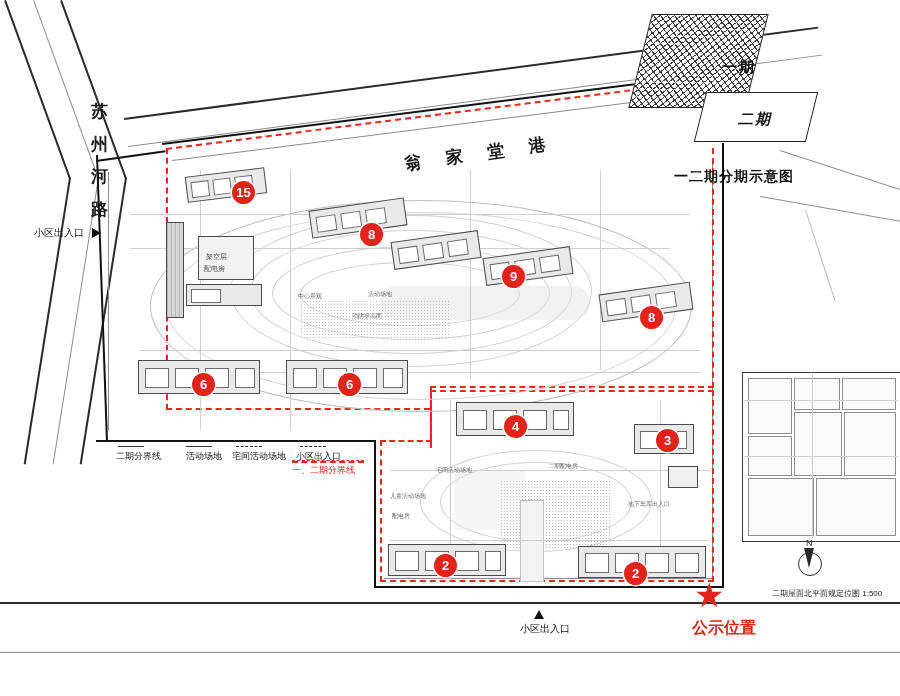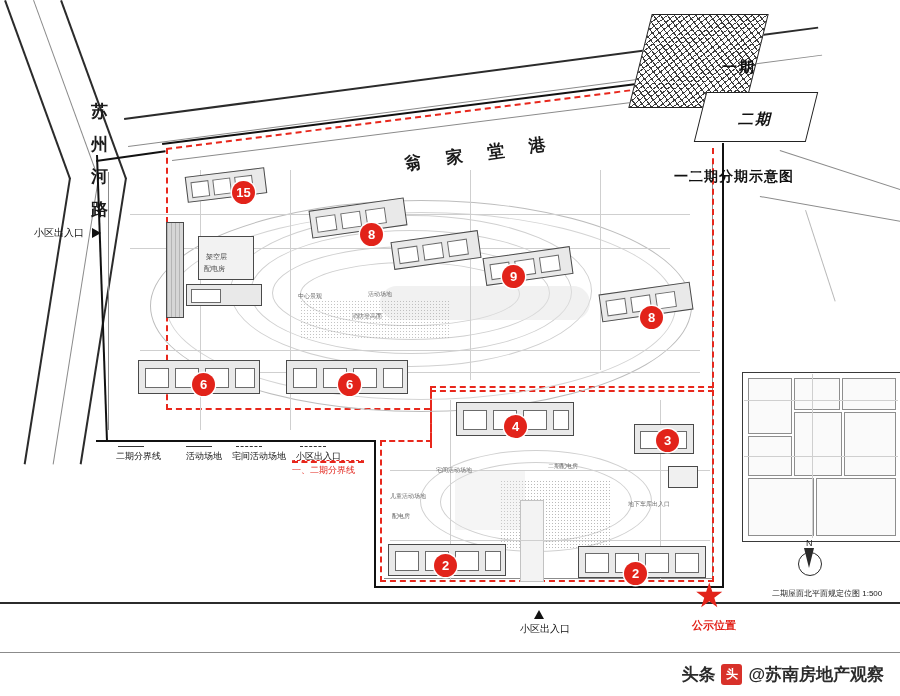--- a/index.html
+++ b/index.html
@@ -124,21 +124,21 @@
 
   
   .star{
     position:absolute;
     color:#e2231a;
     font-size:34px;
     line-height:1;
   }
   .star-label{
     position:absolute;
-    font-size:11px;color:#e2231a;font-weight:bold;white-space:nowrap;
+    font-size:16px;color:#e2231a;font-weight:bold;white-space:nowrap;
   }
 
   
   .entrance-label{
     position:absolute;font-size:10px;color:#111;white-space:nowrap;
   }
   .tri-right{
     position:absolute;width:0;height:0;
     border-top:5px solid transparent;border-bottom:5px solid transparent;
     border-left:9px solid #111;
@@ -397,19 +397,14 @@
   <div class="plan2-cell" style="left:816px;top:478px;width:78px;height:56px;"></div>
   <div class="cadline" style="left:744px;top:400px;width:154px;"></div>
   <div class="cadline" style="left:744px;top:456px;width:154px;"></div>
   <div class="cadline v" style="left:812px;top:374px;height:164px;width:1px;"></div>
   <div class="plan2-caption" style="left:772px;top:588px;">二期屋面北平面规定位图 1:500</div>
 
   <div class="compass-ring" style="left:798px;top:552px;"></div>
   <div class="compass-needle" style="left:804px;top:548px;transform:rotate(180deg);"></div>
   <div class="compass-n" style="left:806px;top:538px;">N</div>
 
-  <div class="watermark">
-    <span>头条</span>
-    <span class="wm-logo">头</span>
-    <span>@苏南房地产观察</span>
-  </div>
 
 </div>
 
 </body></html>

